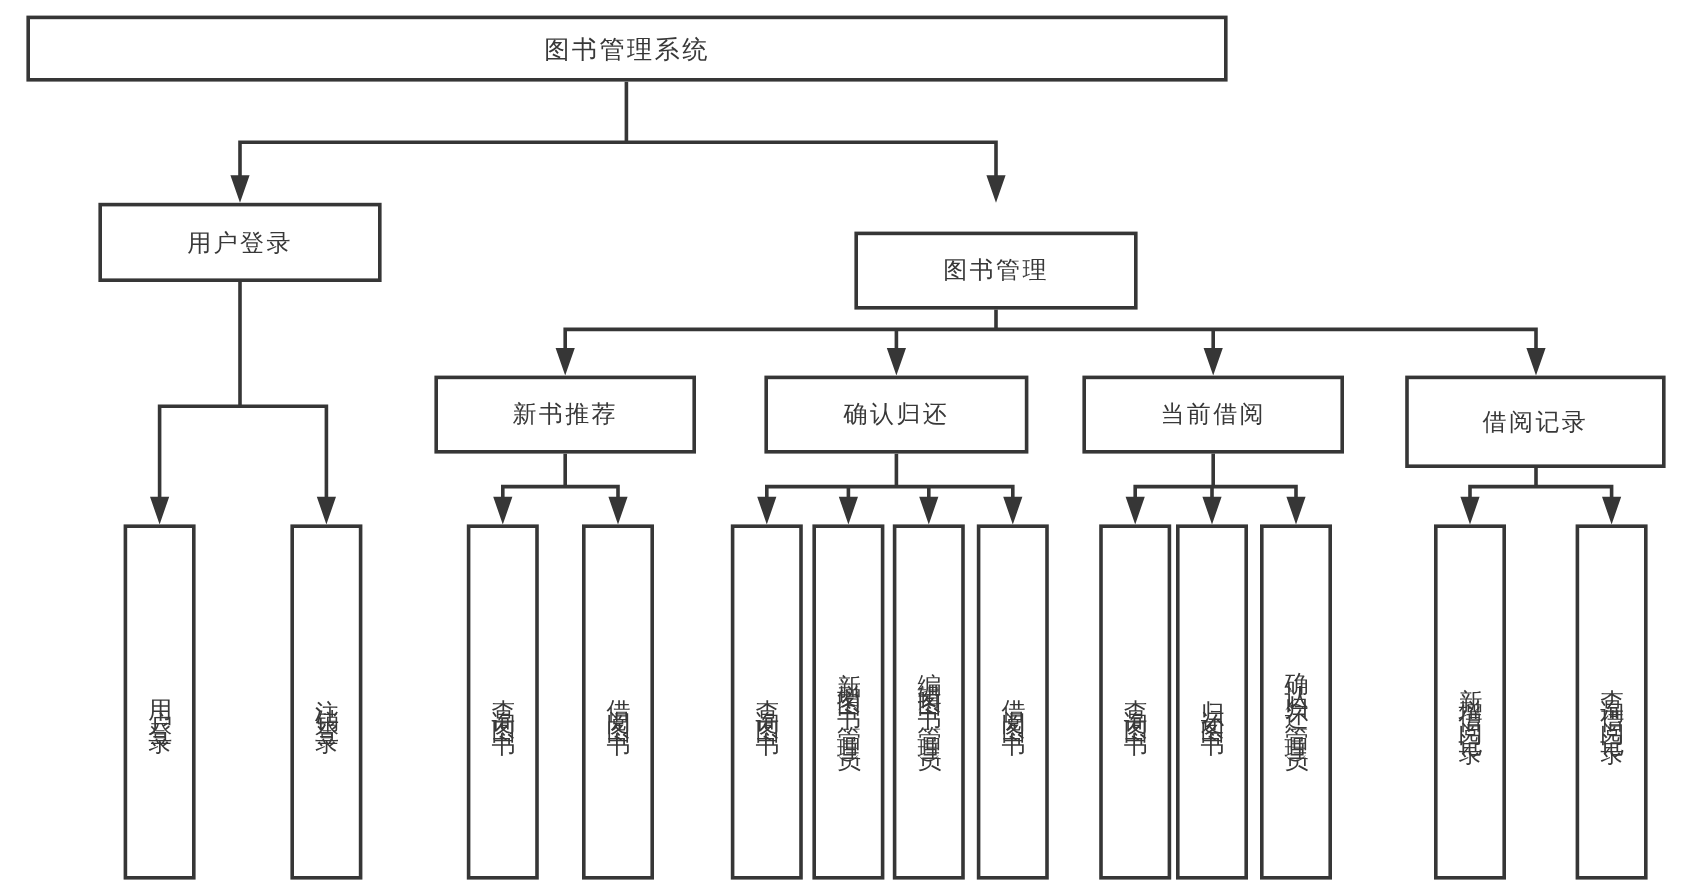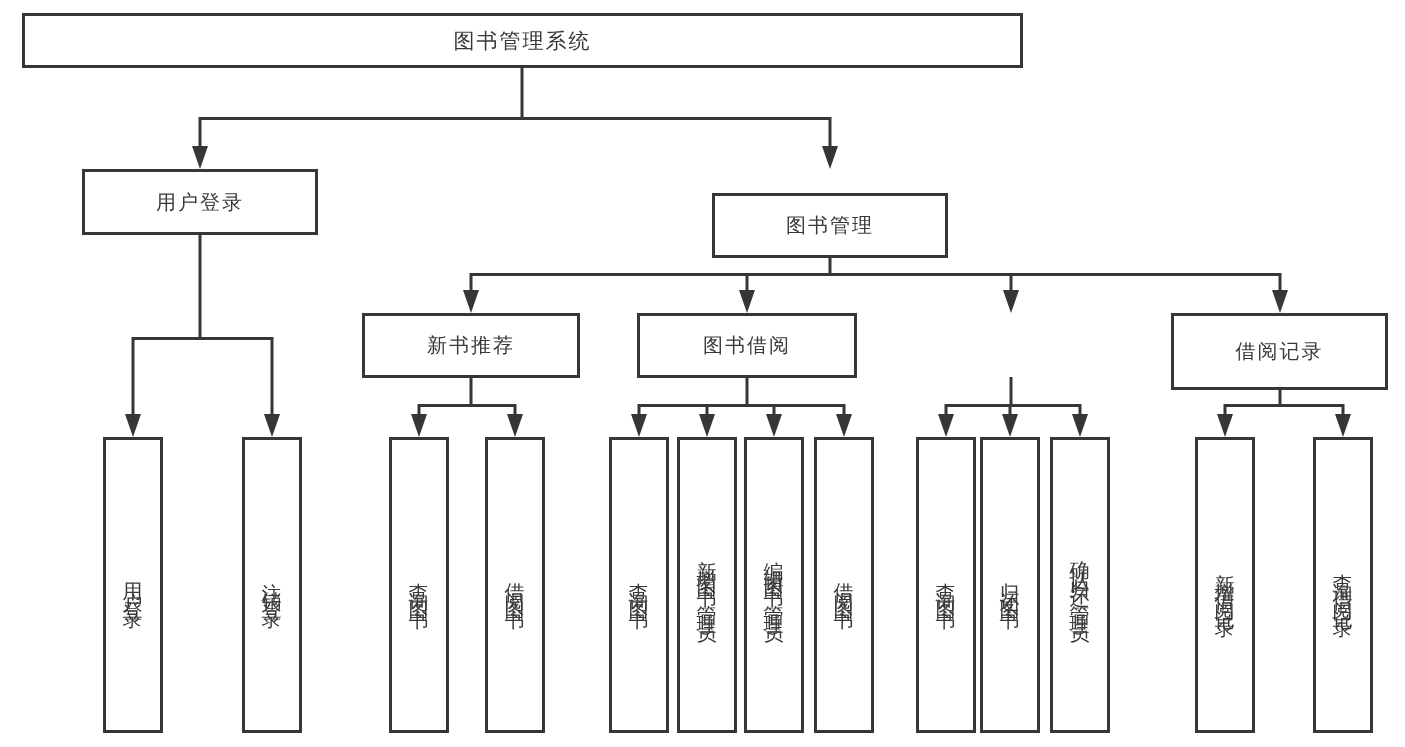--- a/index.html
+++ b/index.html
@@ -120,21 +120,24 @@
     <span>用户登录</span>
   </div>
   <div class="node lvl2" style="left:712px; top:169px; width:236px; height:65px;margin-top:24px;">
     <span>图书管理</span>
   </div>
 
   <div class="node lvl3" style="left:362px; top:313px; width:218px; height:65px;">
     <span>新书推荐</span>
   </div>
   <div class="node lvl3" style="left:637px; top:313px; width:220px; height:65px;">
-    <span>图书借阅</span>
+    <span>确认归还</span>
+  </div>
+  <div class="node lvl3" style="left:902px; top:313px; width:218px; height:65px;">
+    <span>当前借阅</span>
   </div>
   <div class="node lvl3" style="left:1171px; top:313px; width:217px; height:77px;">
     <span>借阅记录</span>
   </div>
 
   <div class="node leaf" style="left:103px;">
     <span class="vtext">用户登录</span>
   </div>
   <div class="node leaf" style="left:242px;">
     <span class="vtext">注销登录</span>

